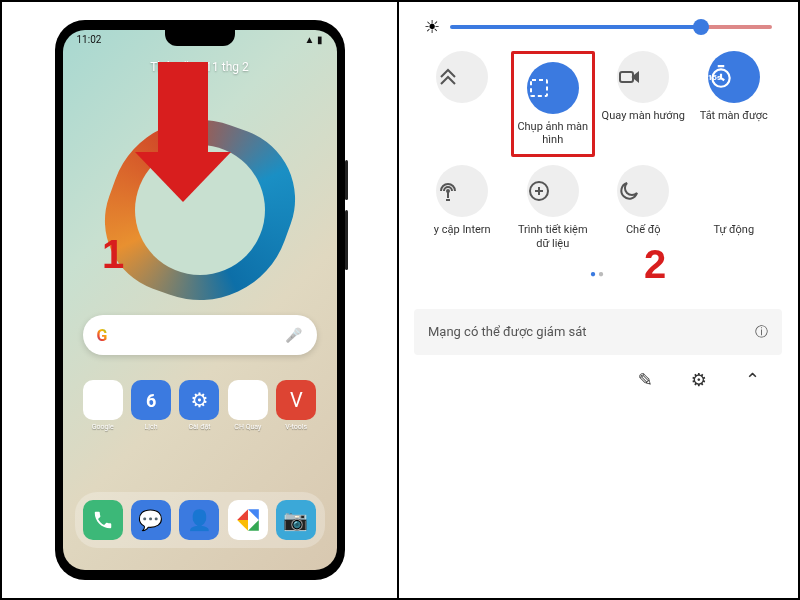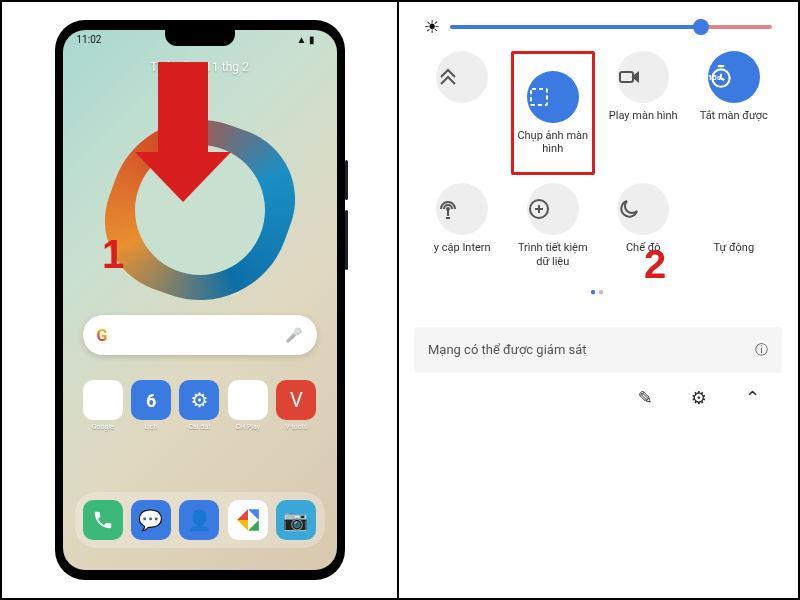--- a/index.html
+++ b/index.html
@@ -5,21 +5,21 @@
   * { box-sizing: border-box; margin: 0; padding: 0; }
   body { font-family: -apple-system, Roboto, Arial, sans-serif; background: #fff; }
   .container { width: 800px; height: 600px; border: 2px solid #000; display: flex; position: relative; }
   .left-panel { width: 395px; height: 100%; display: flex; align-items: center; justify-content: center; position: relative; }
   .right-panel { width: 400px; height: 100%; border-left: 2px solid #000; background: #fff; position: relative; padding: 10px 15px; }
   
   
   .phone { width: 290px; height: 560px; background: #000; border-radius: 30px; padding: 10px 8px; position: relative; }
   .phone-screen { width: 100%; height: 100%; background: linear-gradient(135deg,#a8d8d0 0%, #c8e0d0 30%, #e0d8c0 60%, #d8c8b0 100%); border-radius: 22px; position: relative; overflow: hidden; }
   .notch { position:absolute; top:0; left:50%; transform:translateX(-50%); width:70px; height:16px; background:#000; border-radius:0 0 12px 12px; z-index:5;}
-  .status-bar { position:absolute; top:4px; left:0; right:8px; padding:0 14px; font-size:10px; color:#111; display:flex; justify-content:space-between; z-index:4;}
+  .status-bar { position:absolute; top:4px; left:0; right:0; padding:0 14px; font-size:10px; color:#111; display:flex; justify-content:space-between; z-index:4;}
   .date-text { position:absolute; top:30px; left:0; right:0; text-align:center; color:#fff; font-size:12px; z-index:4; text-shadow:0 1px 2px rgba(0,0,0,.3);}
   .swirl { position:absolute; top:90px; left:50%; transform:translateX(-50%); width:180px; height:180px;}
   .swirl::before{content:'';position:absolute;inset:0;background:conic-gradient(from 45deg,#1a8fc4,#0d6fa8,#e89030,#d04828,#1a8fc4);border-radius:50% 40% 50% 40%;transform:rotate(20deg);}
   .swirl::after{content:'';position:absolute;inset:25px;background:#c8e0d0;border-radius:50%;}
   .search-bar { position:absolute; top:285px; left:20px; right:20px; height:40px; background:#fff; border-radius:20px; display:flex; align-items:center; padding:0 14px; box-shadow:0 2px 6px rgba(0,0,0,.15);}
   .google-g { width:18px; height:18px; position:relative;}
   .google-g::before{content:'G';font-weight:bold;font-size:16px;background:linear-gradient(45deg,#4285f4,#ea4335,#fbbc05,#34a853);-webkit-background-clip:text;color:transparent;}
   .mic-icon { margin-left:auto; font-size:14px; opacity:.4;}
   
   .app-row { position:absolute; left:16px; right:16px; display:flex; justify-content:space-around; }
@@ -55,21 +55,21 @@
   .bright-icon { font-size:18px; }
   .slider { flex:1; height:4px; background:linear-gradient(to right,#3b7ae0 0%,#3b7ae0 78%, #d88 78%, #d88 100%); border-radius:2px; position:relative;}
   .slider-thumb{position:absolute;left:78%;top:50%;transform:translate(-50%,-50%);width:16px;height:16px;background:#3b7ae0;border-radius:50%;}
 
   .tiles { display:grid; grid-template-columns:repeat(4,1fr); gap:8px 6px; padding:0 6px; }
   .tile { display:flex; flex-direction:column; align-items:center; gap:6px; position:relative;}
   .tile-icon { width:52px; height:52px; border-radius:50%; display:flex; align-items:center; font-size:22px; }
   .tile-gray { background:#eee; color:#555; }
   .tile-blue { background:#3b7ae0; color:#fff; }
   .tile-label { font-size:11px; color:#333; text-align:center; line-height:1.2; min-height:26px;}
-  .highlight-box { border:3px solid #d81e1e; padding:17px 2px; border-radius:2px;}
+  .highlight-box { border:3px solid #d81e1e; padding:8px 2px; border-radius:2px;}
   .num2 { position:absolute; top:240px; left:245px; color:#d81e1e; font-size:40px; font-weight:bold; font-family:Arial;}
 
   .page-dots { text-align:center; margin-top:18px; font-size:10px; color:#3b7ae0; letter-spacing:2px;}
   .page-dots span:last-child{color:#bbb;}
   .network-text { margin-top:30px; background:#f5f5f5; padding:14px 14px; font-size:13px; color:#555; display:flex; justify-content:space-between; align-items:center; border-radius:4px;}
   .bottom-icons { display:flex; justify-content:flex-end; gap:38px; padding:14px 22px 0; font-size:18px; color:#333;}
 
   svg { display:block; }
 </style>
 </head>
@@ -106,21 +106,21 @@
           <div class="app-icon">
             <div class="ic ic-cal" style="font-size:18px;font-weight:bold">6</div>
             <span class="lbl">Lịch</span>
           </div>
           <div class="app-icon">
             <div class="ic ic-set">⚙</div>
             <span class="lbl">Cài đặt</span>
           </div>
           <div class="app-icon">
             <div class="ic ic-play">▶</div>
-            <span class="lbl">CH Play</span>
+            <span class="lbl">CH Quay</span>
           </div>
           <div class="app-icon">
             <div class="ic ic-v">V</div>
             <span class="lbl">V-tools</span>
           </div>
         </div>
         <div class="app-row dock">
           <div class="app-icon">
               <div class="ic ic-phone">
                 <svg width="22" height="22" viewBox="0 0 24 24" fill="#fff">
@@ -181,21 +181,21 @@
           </div>
         <div class="tile-label">Chụp ảnh màn hình</div>
       </div>
       <div class="tile">
         <div class="tile-icon tile-gray">
             <svg width="24" height="24" viewBox="0 0 24 24" fill="none" stroke="#555" stroke-width="2">
               <rect x="3" y="7" width="13" height="10" rx="2"></rect>
               <path d="M21 8l-5 4 5 4z" fill="#555"></path>
             </svg>
           </div>
-        <div class="tile-label">Play màn hình</div>
+        <div class="tile-label">Quay màn hướng</div>
       </div>
       <div class="tile">
         <div class="tile-icon tile-blue">
             <svg width="26" height="26" viewBox="0 0 24 24" fill="none" stroke="#fff" stroke-width="2">
               <circle cx="12" cy="13" r="8"></circle>
               <path d="M12 9v4l3 2M9 2h6"></path>
             </svg>
             <span style="position:absolute;font-size:8px;color:#fff;font-weight:bold">15s</span>
           </div>
         <div class="tile-label">Tắt màn được</div>

